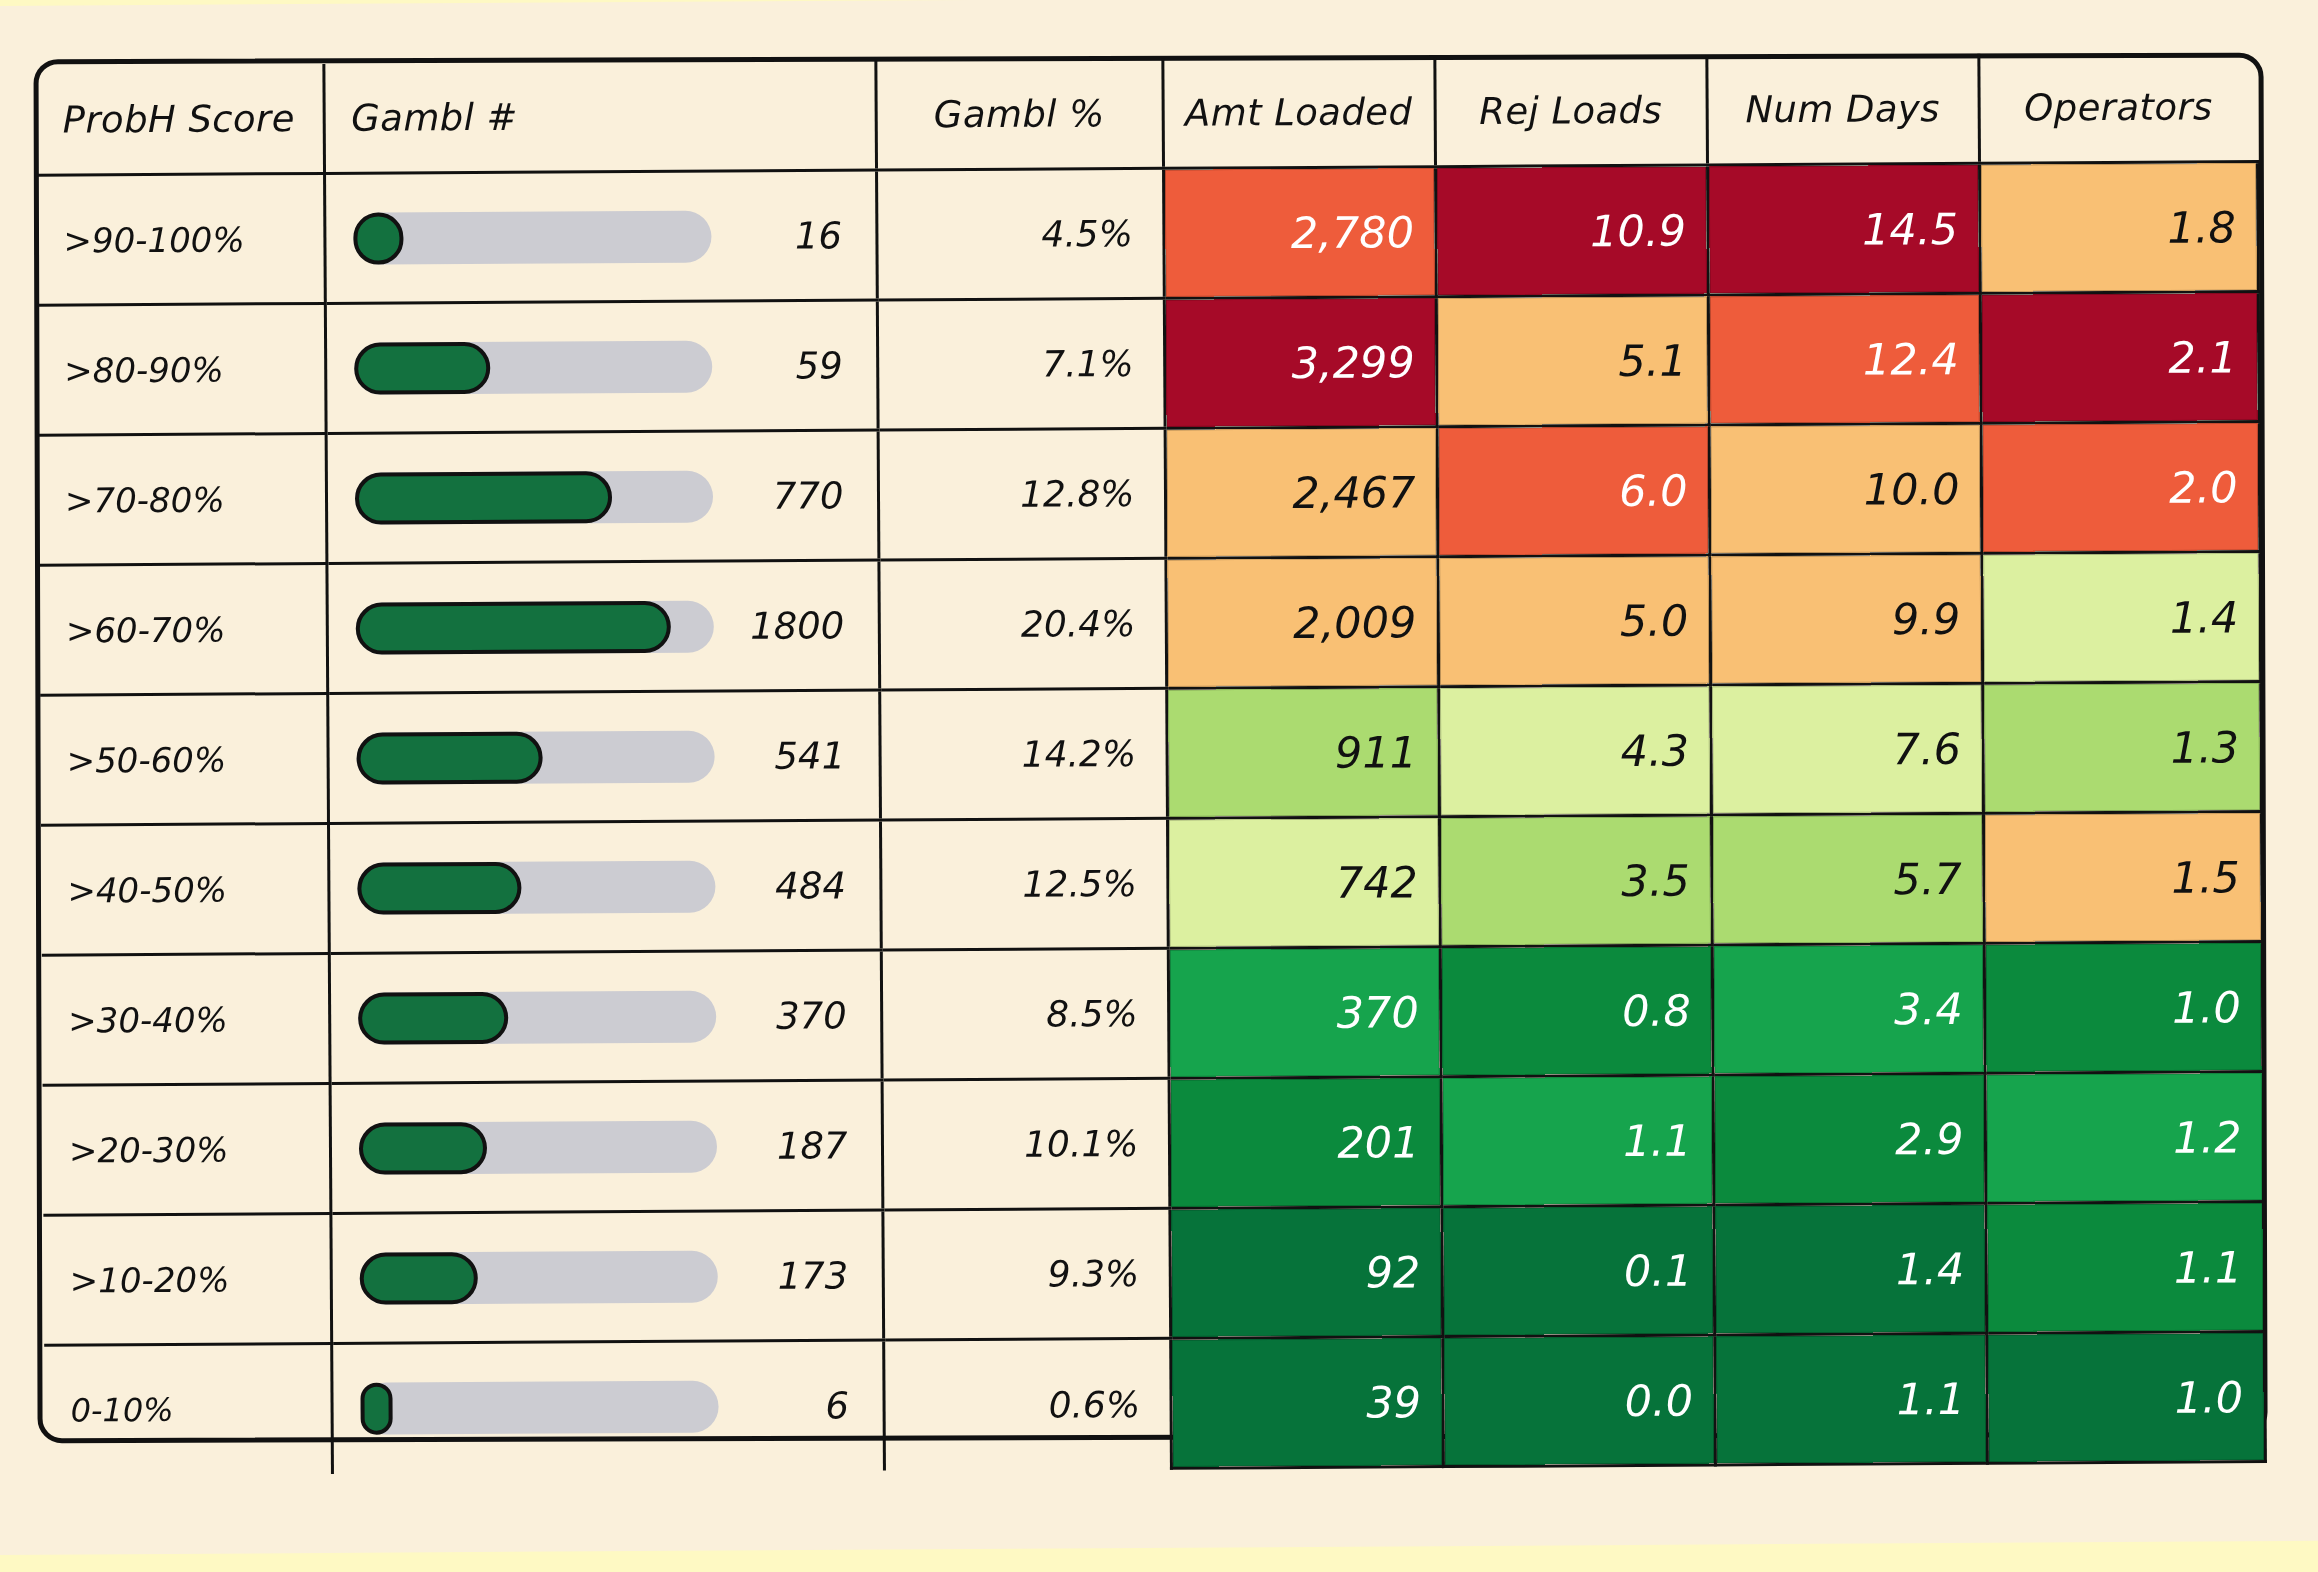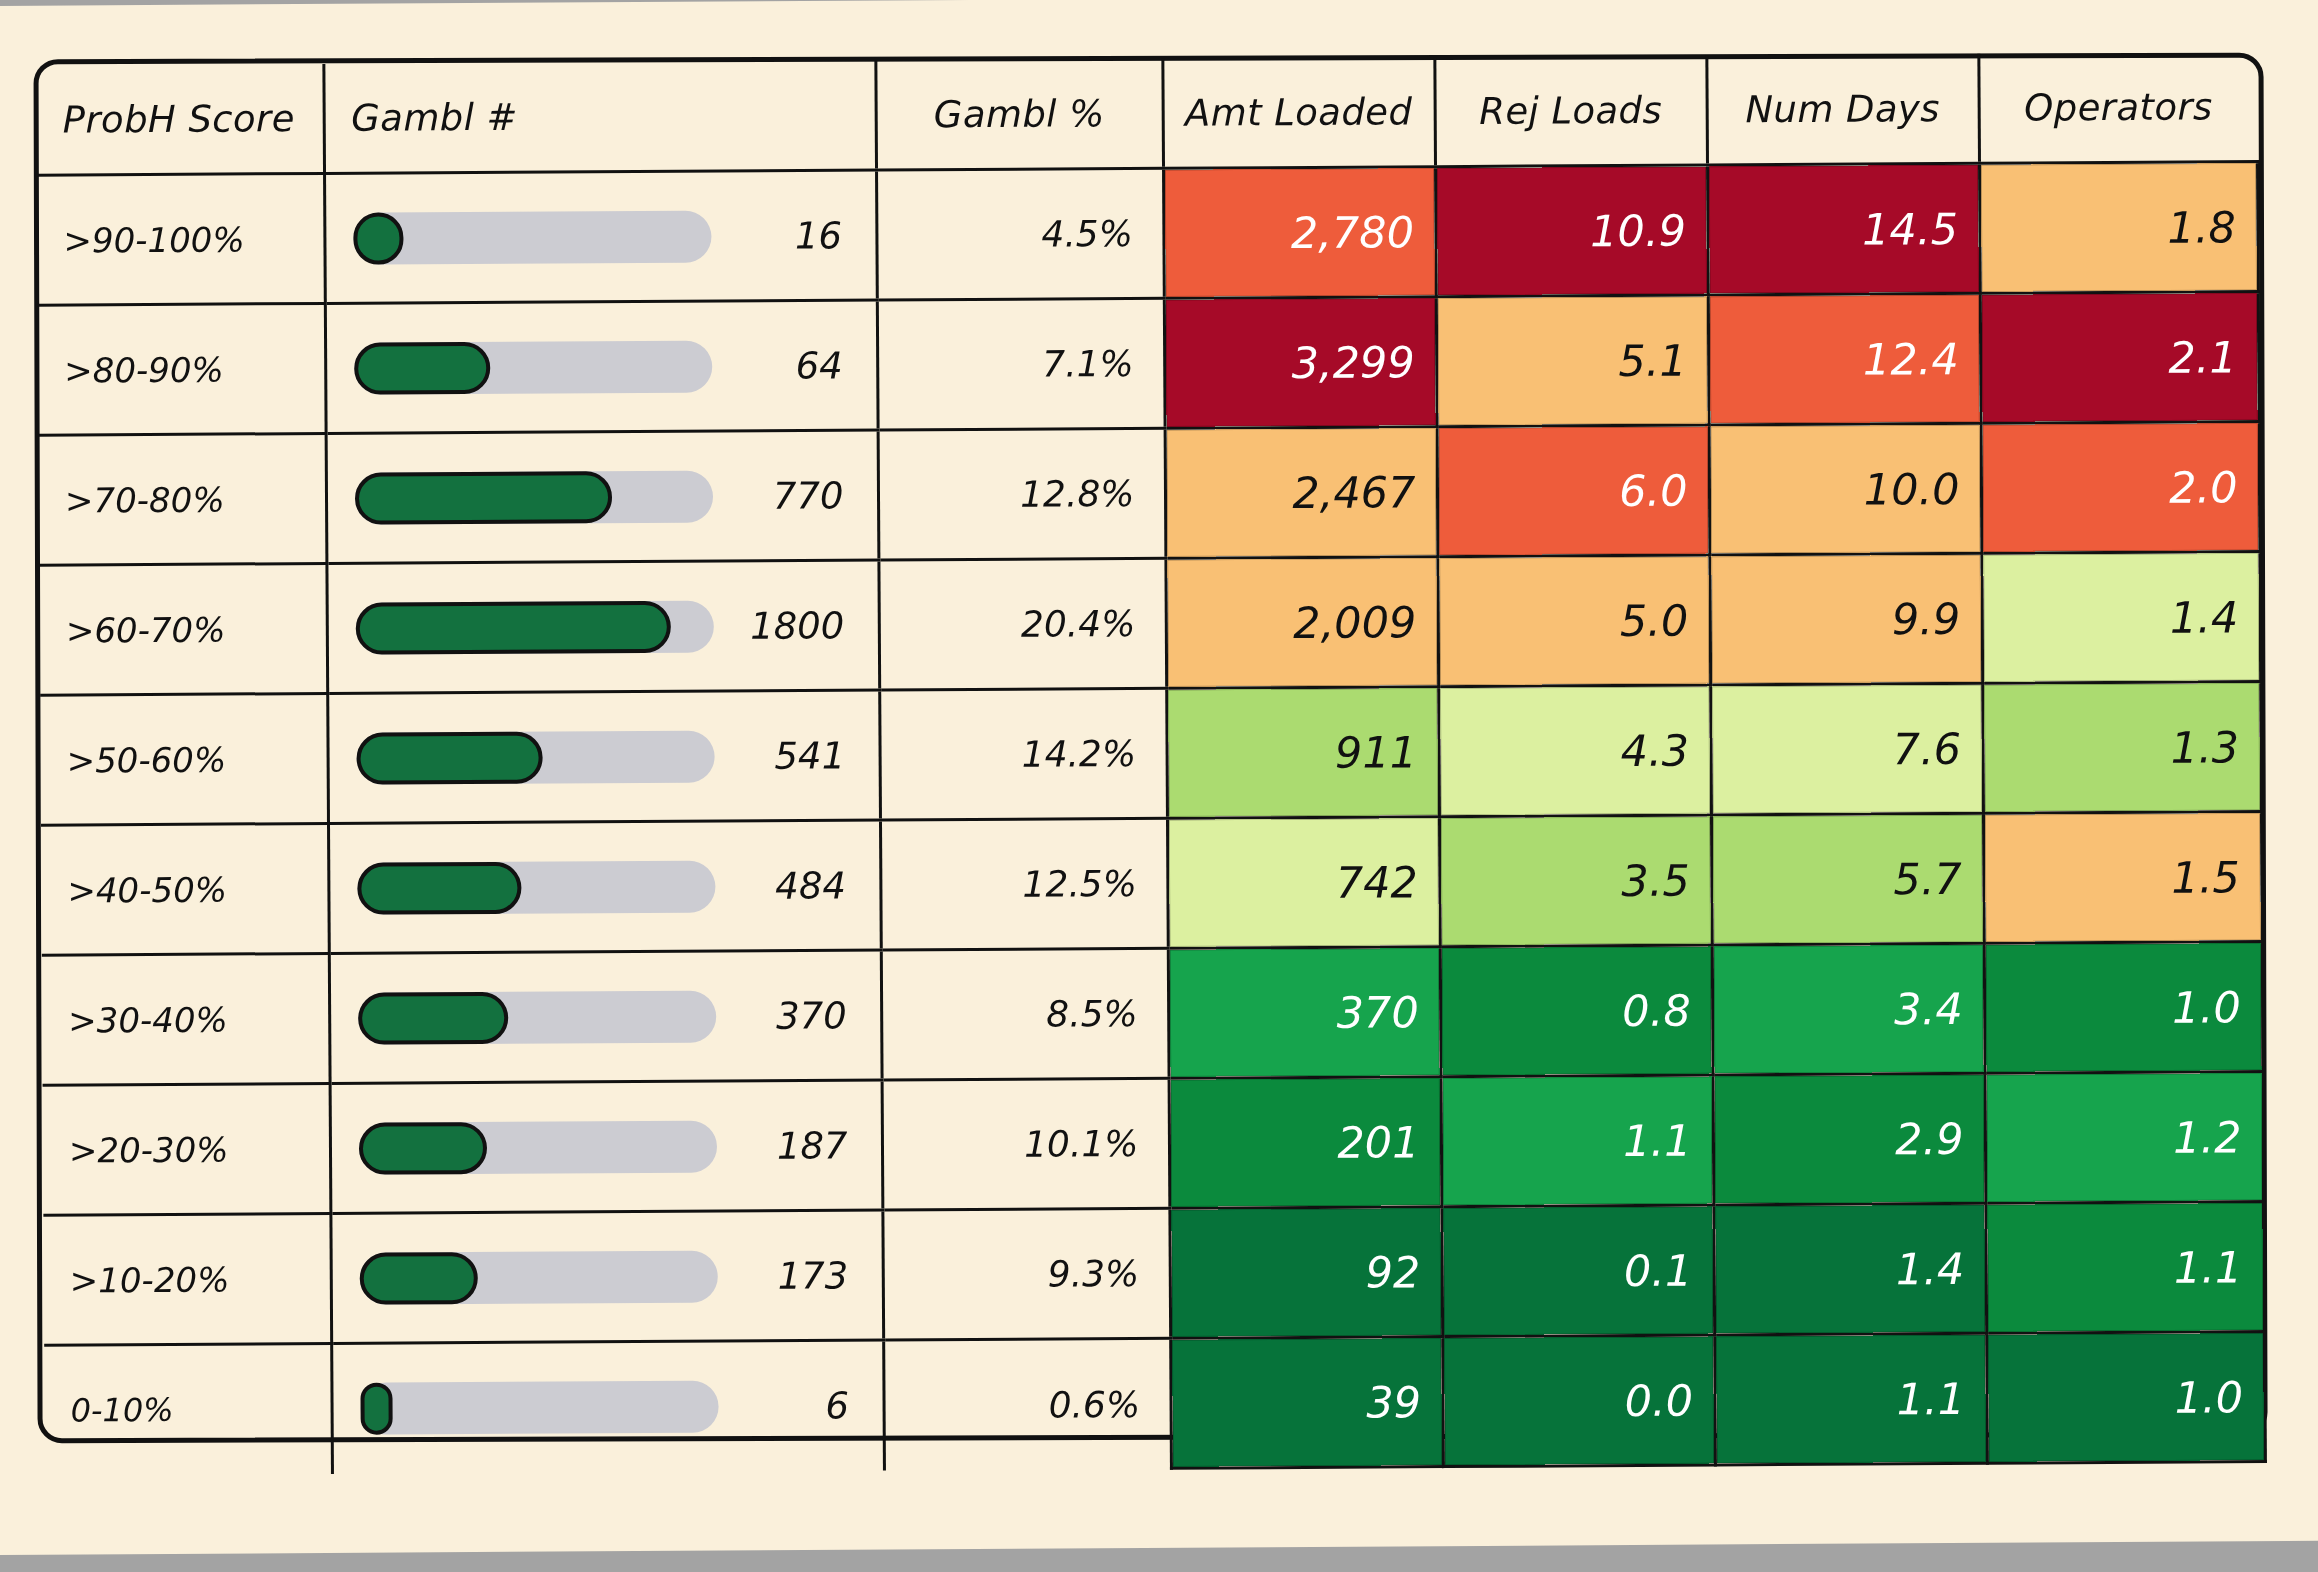--- a/index.html
+++ b/index.html
@@ -1,18 +1,18 @@
 <!DOCTYPE html>
 <html style="font-size:11.5px"><head>
 <meta charset="utf-8">
 <style>
   html,body{margin:0;padding:0;background:#000;}
   body{width:2319px;height:1572px;font-family:"DejaVu Sans",sans-serif;overflow:hidden;}
 
-  #page{position:relative;width:2319px;height:1572px;background:#a3a3a3;overflow:hidden;}
+  #page{position:relative;width:2319px;height:1572px;background:#fef9c3;overflow:hidden;}
 
   
   #sheet{
     position:absolute;left:-13px;top:5.7px;width:2344px;height:1549px;
     background:#FAF0DB;transform:rotate(-0.35deg);transform-origin:0 0;
   }
 
   
   #frame{
     position:absolute;left:44px;top:57px;width:2230px;height:1384px;
@@ -127,21 +127,21 @@
             <td class="hm" style="background: rgb(166, 10, 40); color: rgb(255, 255, 255);">10.9</td>
             <td class="hm" style="background: rgb(166, 10, 40); color: rgb(255, 255, 255);">14.5</td>
             <td class="hm" style="background: rgb(249, 192, 116); color: rgb(17, 17, 17);">1.8</td>
           </tr>
           <tr class="rowline">
             <td class="scorecell plain">&gt;80-90%</td>
             <td class="barcell plain vsep">
               <div class="bartrack">
                 <div class="barfill" style="width: 38%;"></div>
               </div>
-              <div class="barnum">64</div>
+              <div class="barnum">59</div>
             </td>
             <td class="pctcell plain vsep">7.1%</td>
             <td class="hm" style="background: rgb(166, 10, 40); color: rgb(255, 255, 255);">3,299</td>
             <td class="hm" style="background: rgb(249, 192, 116); color: rgb(17, 17, 17);">5.1</td>
             <td class="hm" style="background: rgb(238, 92, 59); color: rgb(255, 255, 255);">12.4</td>
             <td class="hm" style="background: rgb(166, 10, 40); color: rgb(255, 255, 255);">2.1</td>
           </tr>
           <tr class="rowline">
             <td class="scorecell plain">&gt;70-80%</td>
             <td class="barcell plain vsep">

